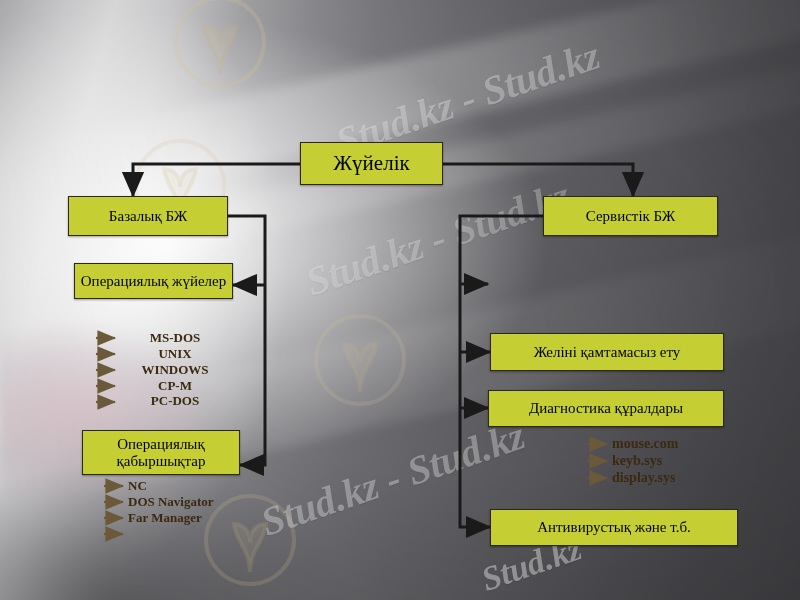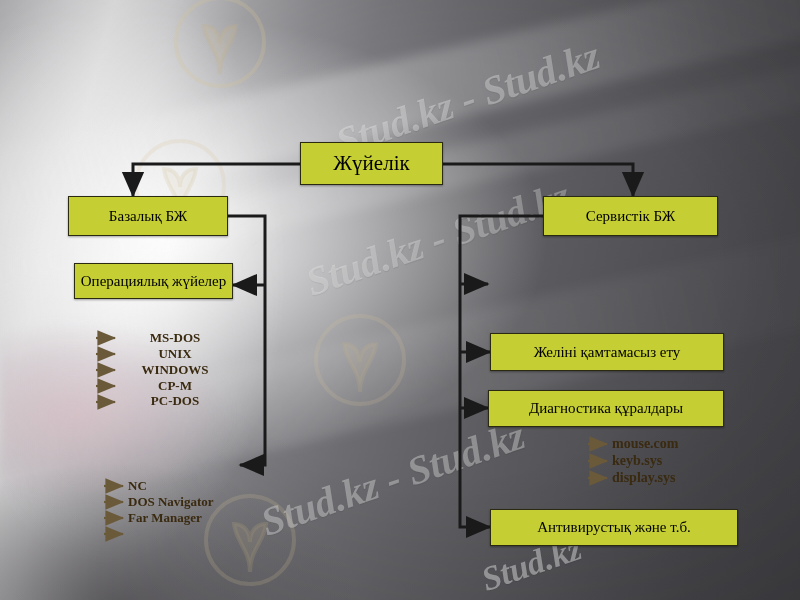--- a/index.html
+++ b/index.html
@@ -172,20 +172,21 @@
       <path d="M588,478 L607,478" marker-end="url(#arwl)"></path>
     </g>
   </svg>
 
   <div class="node n-root" style="left:300px;top:142px;width:143px;height:43px;">Жүйелік</div>
 
   <div class="node n-main" style="left:68px;top:196px;width:160px;height:40px;">Базалық БЖ</div>
 
   <div class="node n-main" style="left:74px;top:263px;width:159px;height:36px;padding:0 4px;">Операциялық жүйелер</div>
 
+  <div class="node n-main" style="left:82px;top:430px;width:158px;height:45px;padding:0 4px;">Операциялық қабыршықтар</div>
 
   <div class="node n-main" style="left:543px;top:196px;width:175px;height:40px;">Сервистік БЖ</div>
 
 
   <div class="node n-main" style="left:490px;top:333px;width:234px;height:38px;padding:0 6px;">Желіні қамтамасыз ету</div>
 
   <div class="node n-main" style="left:488px;top:390px;width:236px;height:37px;padding:0 6px;">Диагностика құралдары</div>
 
   <div class="node n-main" style="left:490px;top:509px;width:248px;height:37px;padding:0 6px;">Антивирустық және т.б.</div>
 

